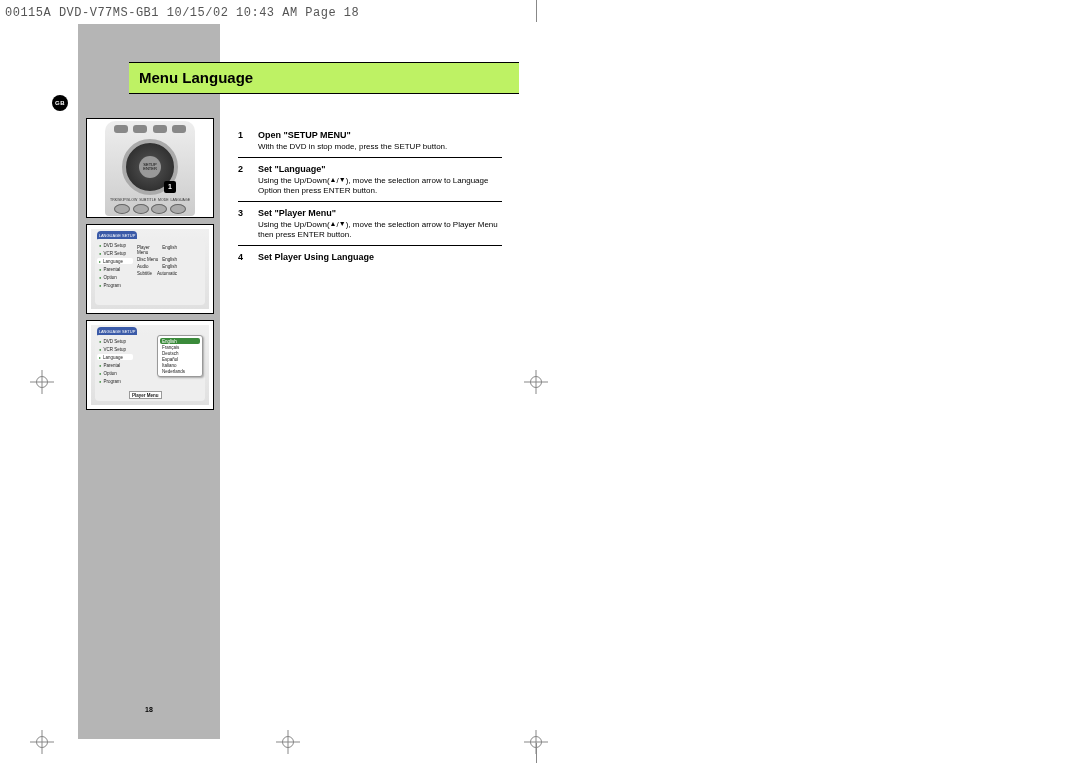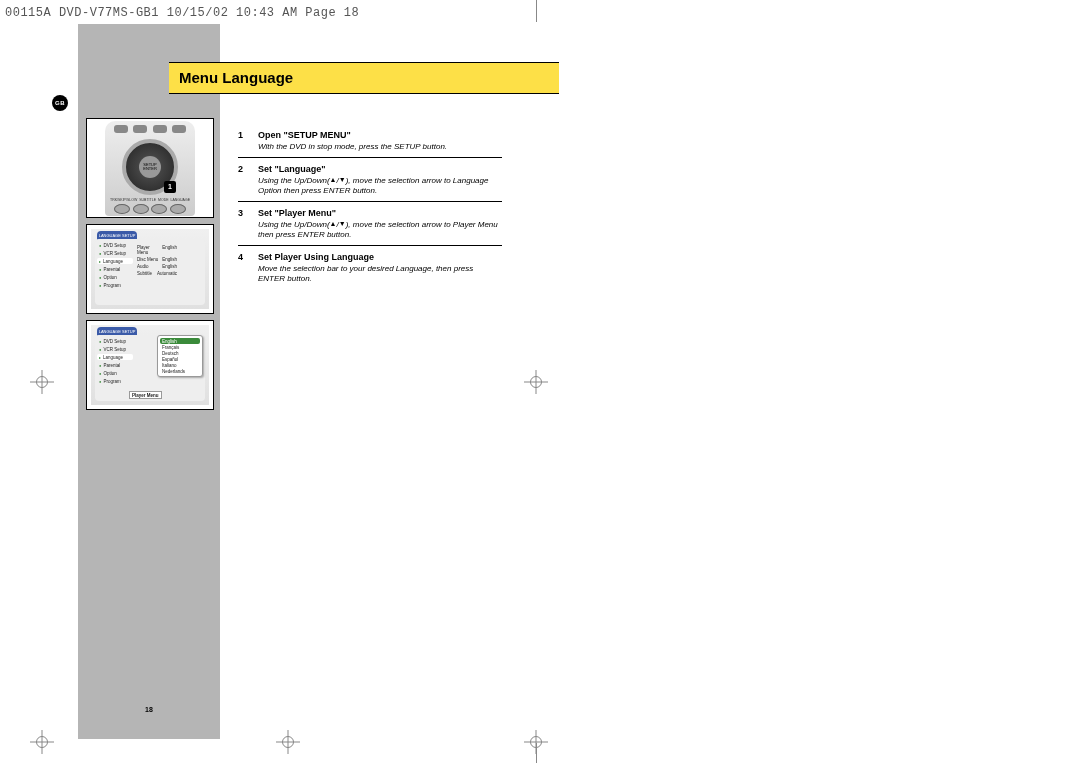--- a/index.html
+++ b/index.html
@@ -45,23 +45,22 @@
     justify-content: center;
     letter-spacing: 0.5px;
   }
   .title-bar {
     position: absolute;
     top: 62px;
     left: 129px;
     width: 370px;
     border-top: 1.5px solid #000;
     border-bottom: 1.5px solid #000;
-    background: #fde047;
+    background: #bef264;
     padding: 6px 10px 6px 10px;
-    margin-left: 40px;
   }
   .title-bar span {
     font-size: 15px;
     font-weight: bold;
     color: #000;
   }
   .illus-stack {
     position: absolute;
     top: 118px;
     left: 86px;
@@ -317,21 +316,20 @@
   .step-body {
     flex: 1;
   }
   .step-title {
     font-weight: bold;
     margin-bottom: 2px;
   }
   .step-desc {
     font-size: 8px;
     line-height: 1.25;
-    font-style: italic;
   }
   .tri {
     display: inline-block;
     font-size: 7px;
     vertical-align: 1px;
   }
 
   .page-triangle {
     position: absolute;
     bottom: 45px;
@@ -523,21 +521,20 @@
       <div class="step-desc">
         <span>Using the Up/Down(</span><span class="tri">▲</span>/<span class="tri">▼</span><span>), move the selection arrow to Player Menu then press ENTER button.</span>
       </div>
     </div>
   </div>
 
   <div class="step">
     <div class="step-num">4</div>
     <div class="step-body">
       <div class="step-title">Set Player Using Language</div>
-      <div class="step-desc">Move the selection bar to your desired Language, then press ENTER button.</div>
     </div>
   </div>
 
 </div>
 
 <div class="page-triangle"></div>
 <div class="page-num-badge">18</div>
 
 <div class="reg reg-l">
     <div class="c"></div>

